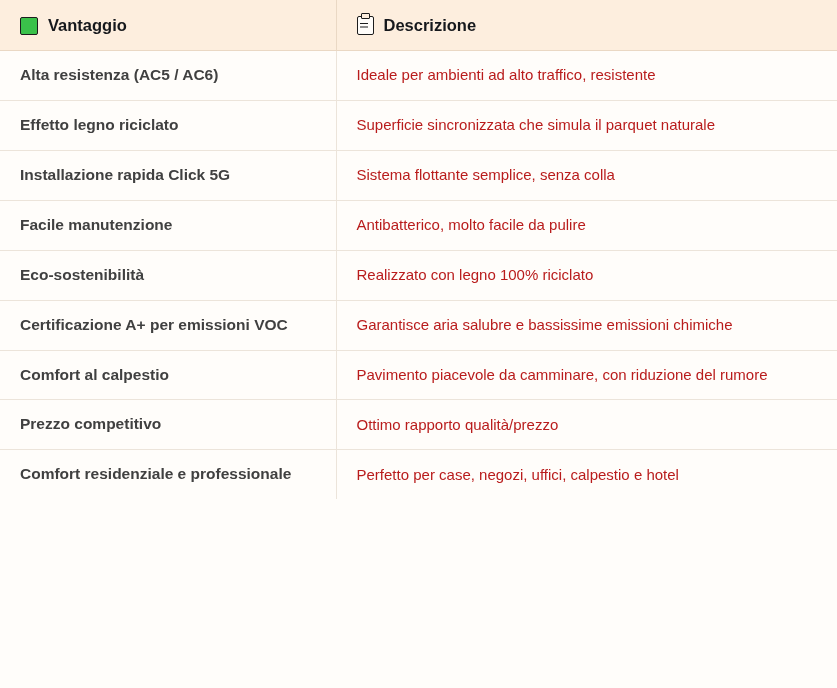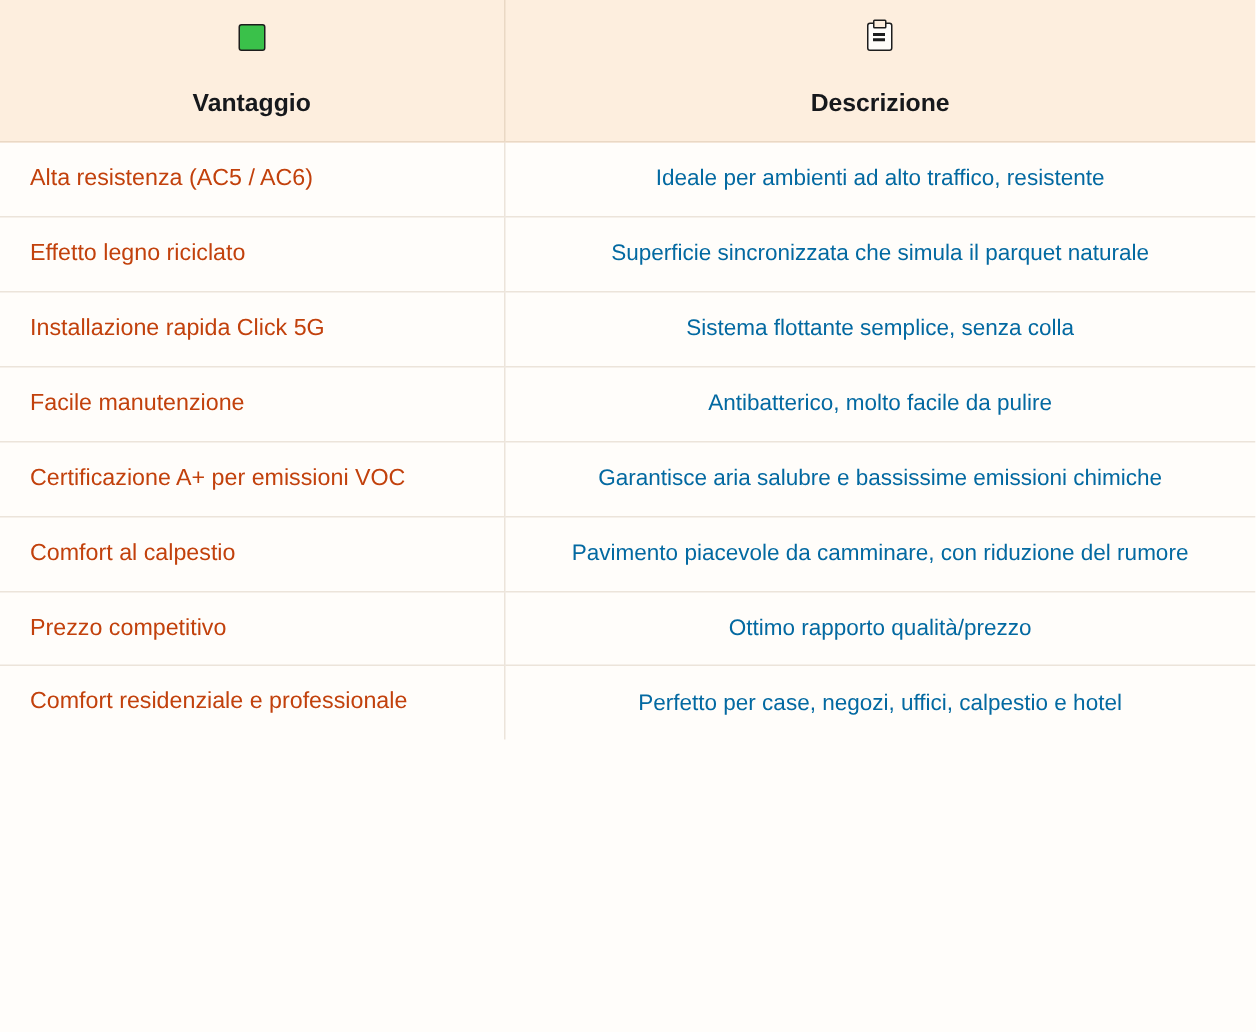--- a/index.html
+++ b/index.html
@@ -38,23 +38,22 @@
     font-weight: bold;
     color: #16181c;
     border-bottom: 1px solid #ead8c4;
     height: 20px;
   }
   thead th.col-1 {
     border-right: 1px solid #ead8c4;
   }
   .th-inner {
     display: flex;
-    align-items: center;
-    gap: 26px;
-    flex-direction: column;
+    align-items: flex-end;
+    gap: 10px;
   }
   .icon-green {
     display: inline-block;
     width: 16px;
     height: 16px;
     background: #3ac14a;
     border: 1.5px solid #1d1d1d;
     border-radius: 2px;
     flex: 0 0 auto;
   }
@@ -91,29 +90,28 @@
   }
 
   tbody td {
     padding: 14px 20px;
     vertical-align: middle;
     border-bottom: 1px solid #ece4da;
     font-size: 15px;
     line-height: 1.35;
   }
   tbody td.cell-advantage {
-    font-weight: normal;
-    color: #c2410c;
+    font-weight: bold;
+    color: #404040;
     border-right: 1px solid #ece4da;
     font-size: 15.5px;
   }
   tbody td.cell-description {
-    color: #0369a1;
+    color: #b91c1c;
     font-weight: normal;
-    text-align: center;
   }
   tbody tr:last-child td {
     border-bottom: none;
   }
 </style>
 </head>
 <body>
 
 <div class="table-wrap">
   <table class="benefits">
@@ -148,20 +146,24 @@
       </tr>
       <tr>
         <td class="cell-advantage">Installazione rapida Click 5G</td>
         <td class="cell-description">Sistema flottante semplice, senza colla</td>
       </tr>
       <tr>
         <td class="cell-advantage">Facile manutenzione</td>
         <td class="cell-description">Antibatterico, molto facile da pulire</td>
       </tr>
       <tr>
+        <td class="cell-advantage">Eco-sostenibilità</td>
+        <td class="cell-description">Realizzato con legno 100% riciclato</td>
+      </tr>
+      <tr>
         <td class="cell-advantage">Certificazione A+ per emissioni VOC</td>
         <td class="cell-description">Garantisce aria salubre e bassissime emissioni chimiche</td>
       </tr>
       <tr>
         <td class="cell-advantage">Comfort al calpestio</td>
         <td class="cell-description">Pavimento piacevole da camminare, con riduzione del rumore</td>
       </tr>
       <tr>
         <td class="cell-advantage">Prezzo competitivo</td>
         <td class="cell-description">Ottimo rapporto qualità/prezzo</td>

